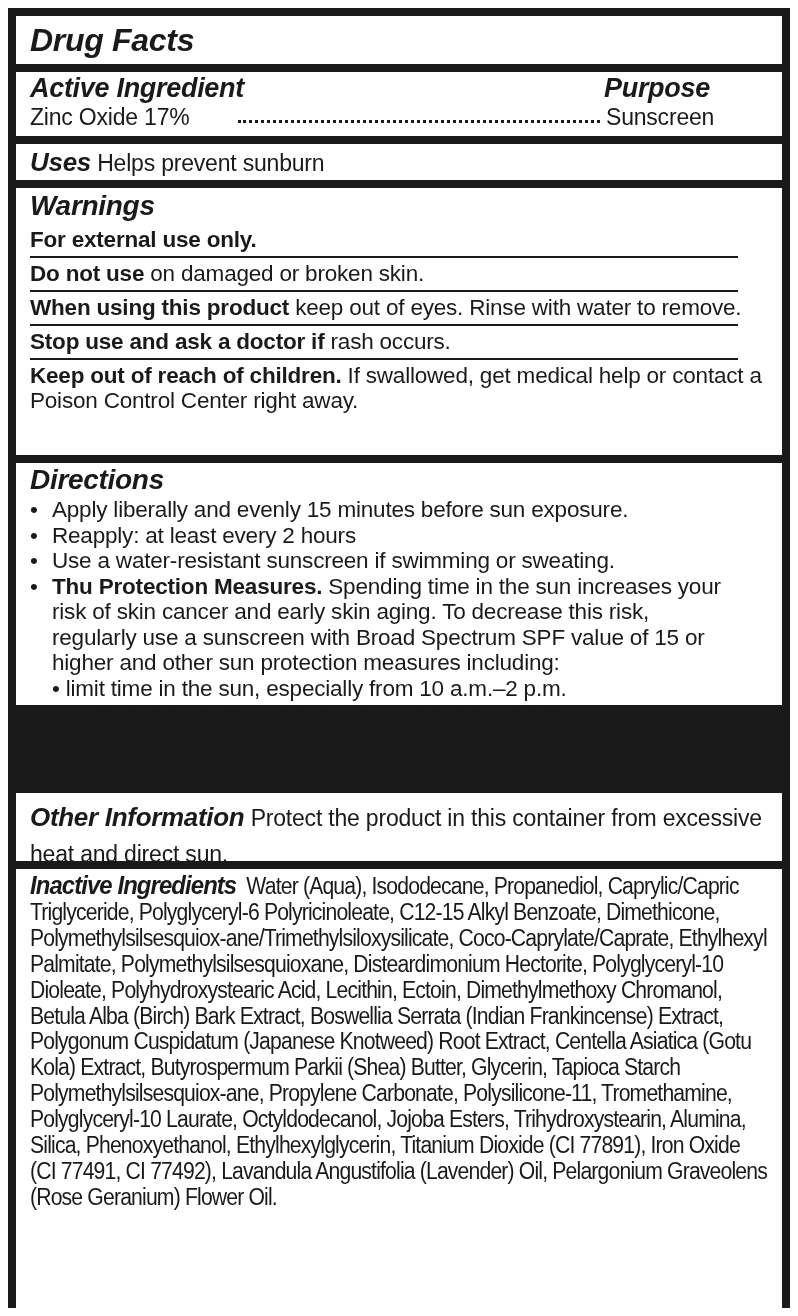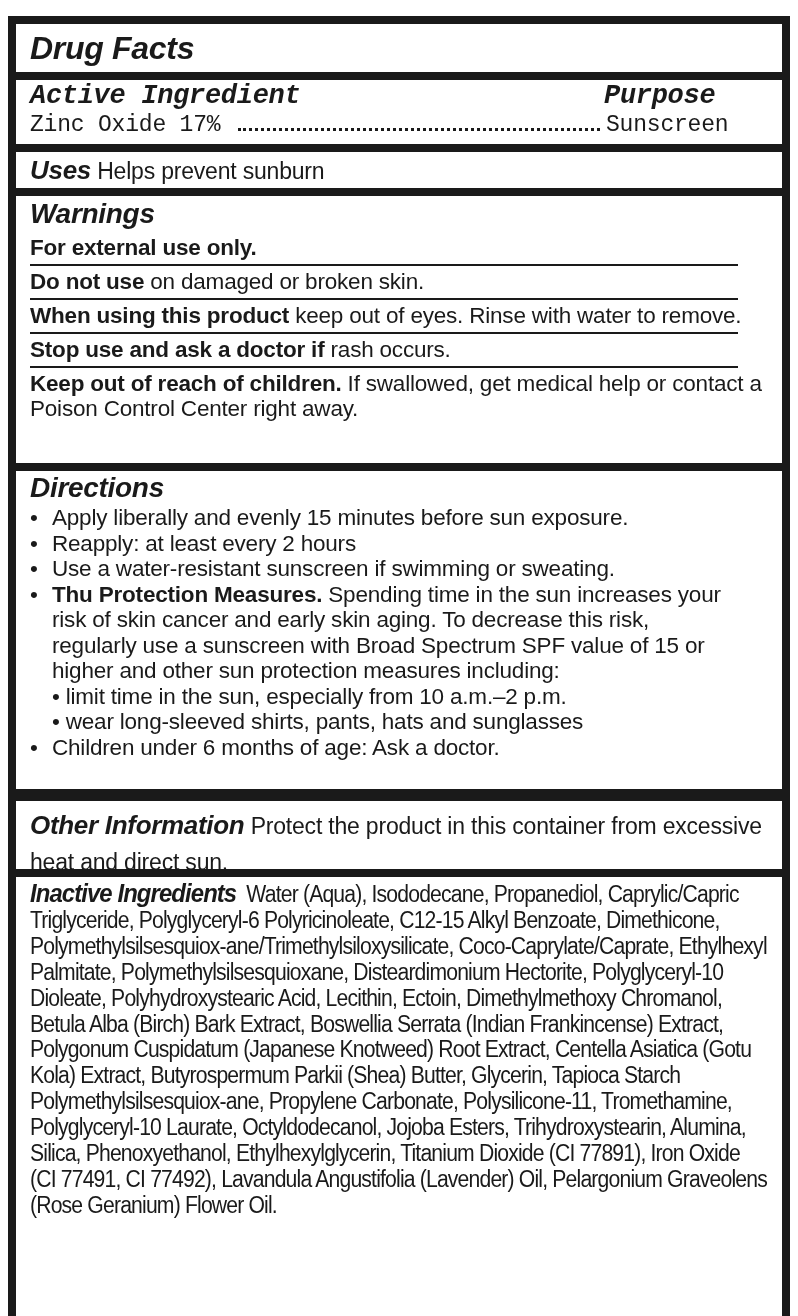--- a/index.html
+++ b/index.html
@@ -1,46 +1,46 @@
 <!DOCTYPE html>
 <html><head>
 <meta charset="utf-8">
 <style>
   html, body { margin:0; padding:0; background:#ffffff; }
   body { width:798px; height:1316px; overflow:hidden; font-family:"Liberation Sans", sans-serif; color:#1a1a1a; }
   .label {
-    position:absolute; left:8px; top:16px; width:782px; height:1300px;
+    position:absolute; left:8px; top:8px; width:782px; height:1300px;
     box-sizing:border-box; border:8px solid #1a1a1a; background:#1a1a1a;
   }
   .sec { position:absolute; left:0; width:766px; background:#fff; box-sizing:border-box; padding:0 14px; }
   .h { font-weight:bold; font-style:italic; font-size:28px; letter-spacing:-0.3px; }
   .t { font-size:23px; line-height:26px; letter-spacing:-0.2px; }
   .b { font-weight:bold; }
   .rule { border-top:2px solid #1a1a1a; margin:0 30px 0 0; }
 
   #s-title { top:0; height:48px; }
   #s-title .h { font-size:32px; line-height:48px; }
 
-  #s-active { top:56px; height:64px;font-family:Liberation Mono, monospace; }
+  #s-active { top:56px; height:64px; }
   #s-active .row1 { position:relative; height:30px; }
   #s-active .row1 .h { position:absolute; top:0; line-height:32px; font-size:27px; }
   #s-active .purpose { left:574px; }
   #s-active .row2 { position:relative; height:30px; }
   #s-active .row2 .t { position:absolute; top:2px; }
   #s-active .dots { position:absolute; left:208px; top:18px; width:362px; border-top:3px dotted #1a1a1a; }
   #s-active .sunscreen { left:576px; }
 
   #s-uses { top:128px; height:36px; }
   #s-uses .line { line-height:36px; }
 
   #s-warn { top:172px; height:267px; }
   #s-warn .h { line-height:36px; }
   .w { font-size:22.5px; line-height:25px; padding:3px 0 4px 0; letter-spacing:-0.2px; }
 
-  #s-dir { top:447px; height:318px; }
+  #s-dir { top:447px; height:242px; }
   #s-dir .h { line-height:34px; }
   .bul { position:relative; padding-left:22px; font-size:22.5px; line-height:25.5px; letter-spacing:-0.2px; }
   .bul .dot { position:absolute; left:0; top:0; }
   .sub { padding-left:22px; font-size:22.5px; line-height:25.5px; letter-spacing:-0.2px; }
 
   #s-other { top:777px; height:68px; padding-top:6px; }
   #s-other .t { font-size:23px; line-height:36px; }
   #s-other .h { font-size:26px; }
 
   #s-inactive { top:853px; height:457px; padding-top:4px; padding-right:8px; }

